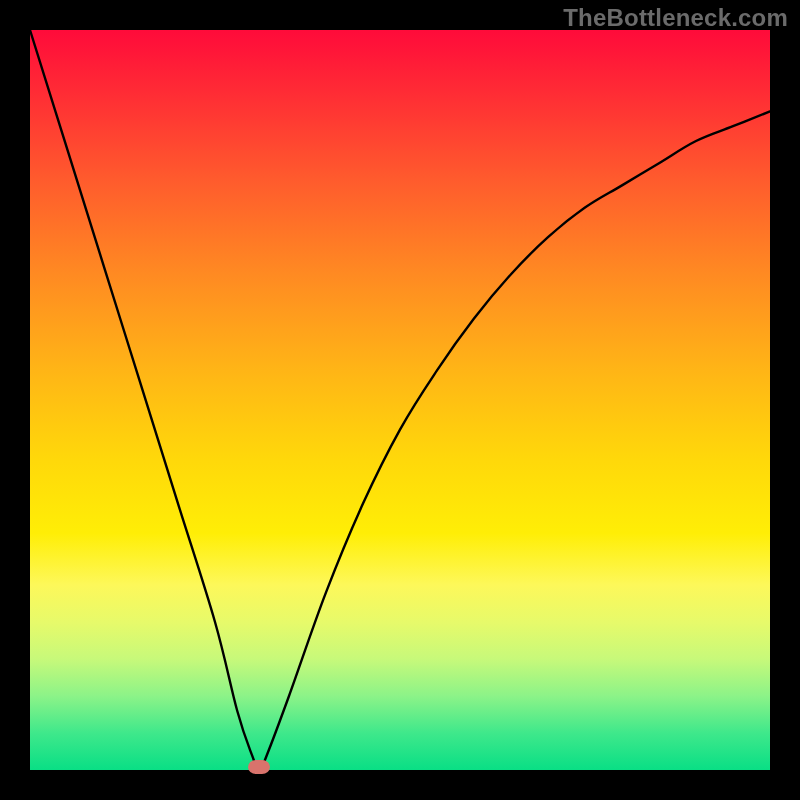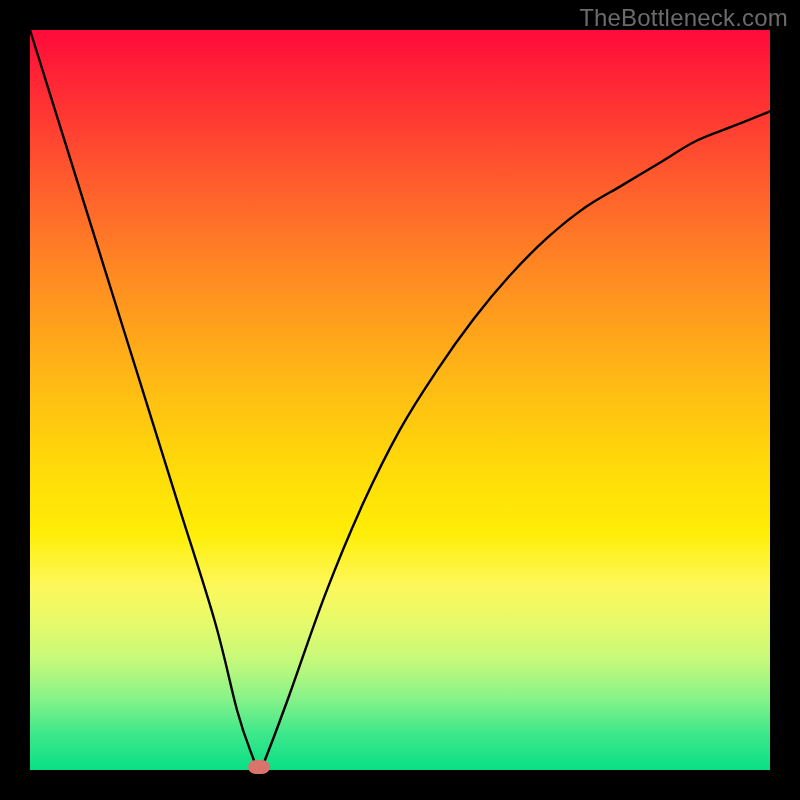--- a/index.html
+++ b/index.html
@@ -16,21 +16,21 @@
     width: 800px;
     height: 800px;
     background: #000;
   }
   .watermark {
     position: absolute;
     top: 4px;
     right: 12px;
     color: #6b6b6b;
     font-size: 24px;
-    font-weight: 400;
+    font-weight: 700;
     letter-spacing: 0.2px;
     user-select: none;
   }
   .plot-area {
     position: absolute;
     left: 30px;
     top: 30px;
     width: 740px;
     height: 740px;
     

